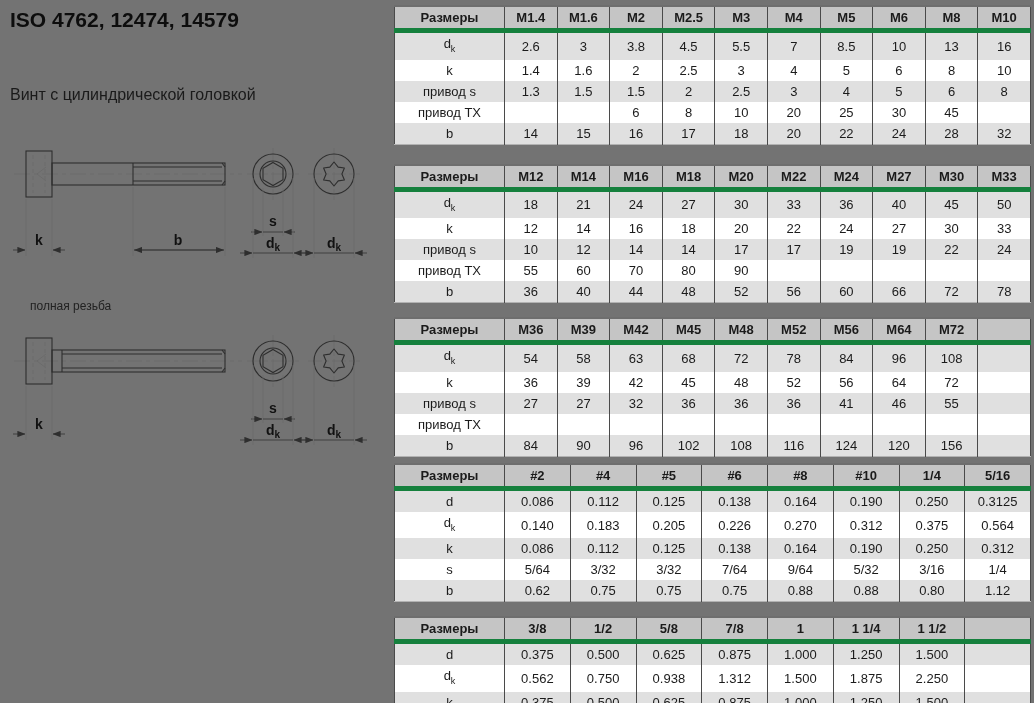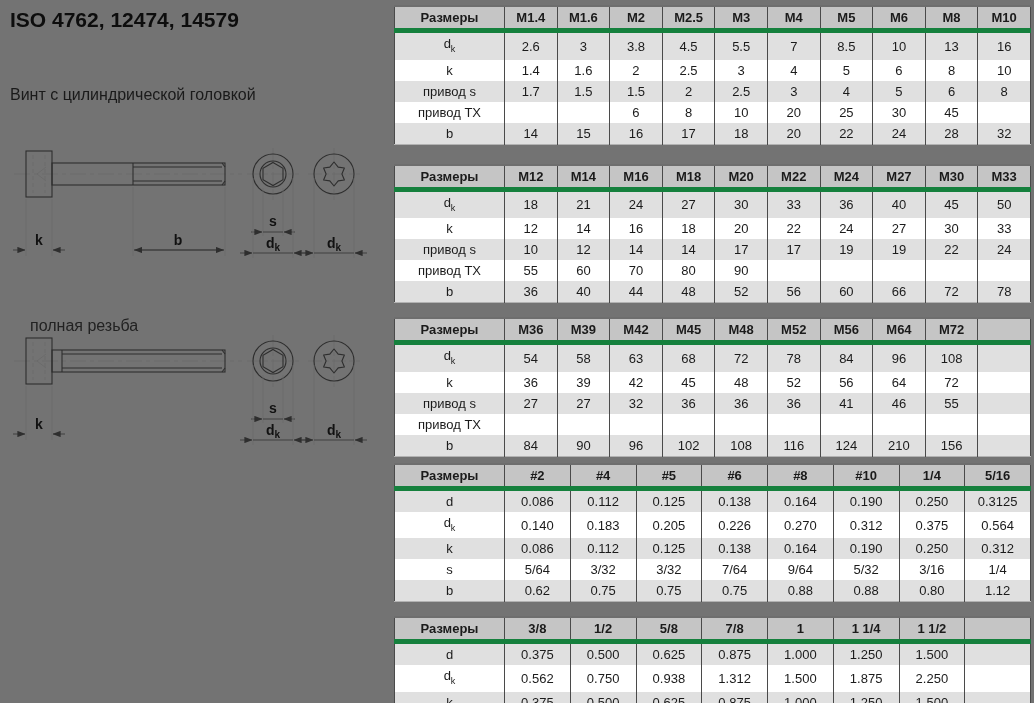--- a/index.html
+++ b/index.html
@@ -2,21 +2,21 @@
 <html><head>
 <meta charset="utf-8">
 <style>
   html,body{margin:0;padding:0;background:#fff;}
   #page{position:relative;width:1034px;height:703px;background:#737373;overflow:hidden;
         font-family:"Liberation Sans",sans-serif;color:#1b1b1b;}
 
   
   .title{position:absolute;left:10px;top:4px;font-size:21px;font-weight:bold;line-height:31px;color:#0d0d0d;}
   .subtitle{position:absolute;left:10px;top:86px;font-size:16px;color:#1a1a1a;}
-  .full-thread{position:absolute;left:30px;top:317px;font-size:16px;color:#222;}
+  .full-thread{position:absolute;left:30px;top:299px;font-size:12px;color:#222;}
   #drawings{position:absolute;left:10px;top:146px;}
 
   
   #tables{position:absolute;left:394px;top:5px;width:638px;}
   table.dim-table{border-collapse:collapse;table-layout:fixed;width:637px;
     font-family:"Liberation Sans",sans-serif;font-size:13px;color:#1b1b1b;
     border-top:2px solid #6e6e6e;border-left:1px solid #4a4a4a;border-right:1px solid #4a4a4a;
     border-bottom:1px solid #b2b2b2;}
   table.dim-table:nth-of-type(1){margin-bottom:19px;}
   table.dim-table:nth-of-type(2){margin-bottom:14px;}
@@ -198,21 +198,21 @@
             <td>2.5</td>
             <td>3</td>
             <td>4</td>
             <td>5</td>
             <td>6</td>
             <td>8</td>
             <td>10</td>
           </tr>
           <tr>
             <td><span>привод s</span></td>
-            <td>1.7</td>
+            <td>1.3</td>
             <td>1.5</td>
             <td>1.5</td>
             <td>2</td>
             <td>2.5</td>
             <td>3</td>
             <td>4</td>
             <td>5</td>
             <td>6</td>
             <td>8</td>
           </tr>
@@ -425,21 +425,21 @@
           </tr>
           <tr>
             <td><span>b</span></td>
             <td>84</td>
             <td>90</td>
             <td>96</td>
             <td>102</td>
             <td>108</td>
             <td>116</td>
             <td>124</td>
-            <td>210</td>
+            <td>120</td>
             <td>156</td>
             <td></td>
           </tr>
         </tbody>
       </table>
       <table class="dim-table">
         <colgroup>
           <col style="width: 110px;">
           <col>
           <col>

